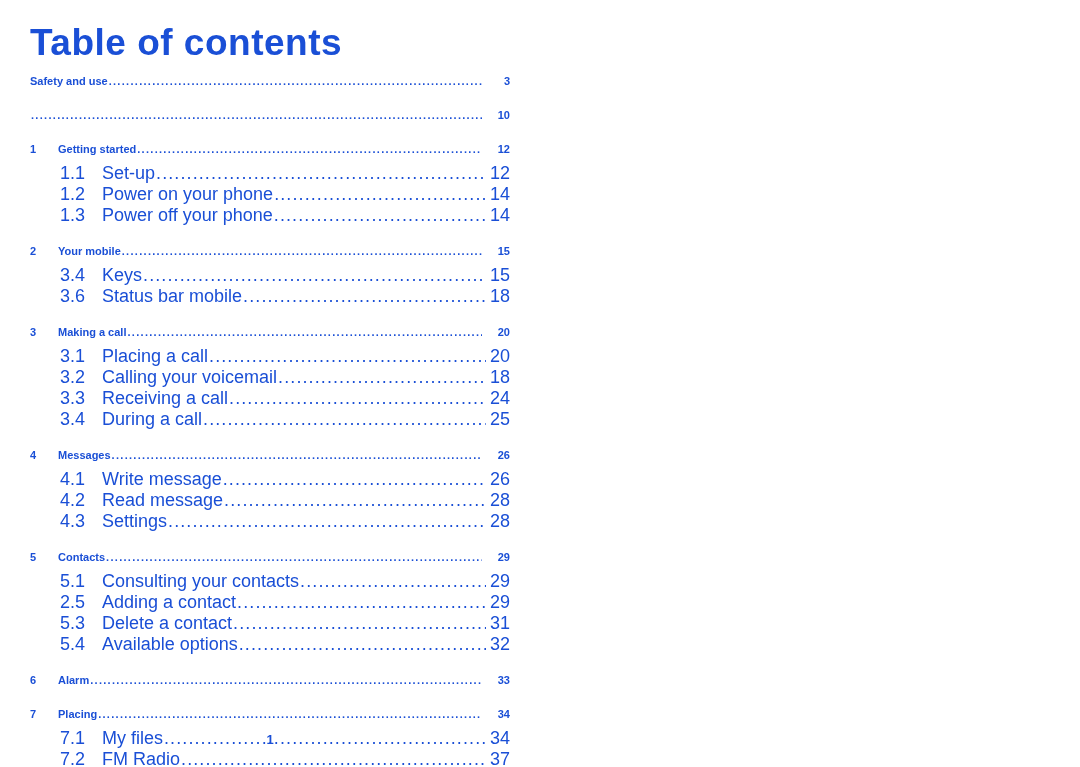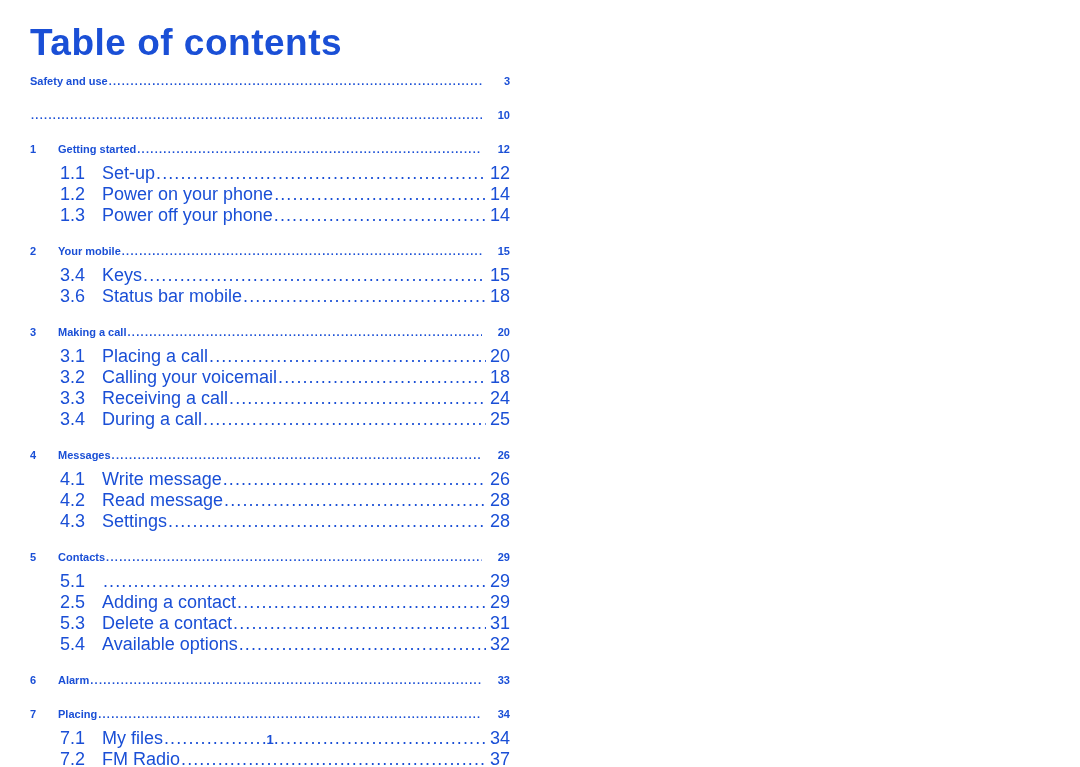--- a/index.html
+++ b/index.html
@@ -257,20 +257,21 @@
         </div>
         <div class="gap-md"></div>
         <div class="row lvl1">
           <span class="num">5</span>
           <span class="label">Contacts</span>
           <span class="leader">...................................................................................................................................................</span>
           <span class="pg">29</span>
         </div>
         <div class="row lvl2">
           <span class="num">5.1</span>
+          <span class="label">Consulting your contacts</span>
           <span class="leader">...................................................................................................................................................</span>
           <span class="pg">29</span>
         </div>
         <div class="row lvl2">
           <span class="num">2.5</span>
           <span class="label">Adding a contact</span>
           <span class="leader">...................................................................................................................................................</span>
           <span class="pg">29</span>
         </div>
         <div class="row lvl2">

